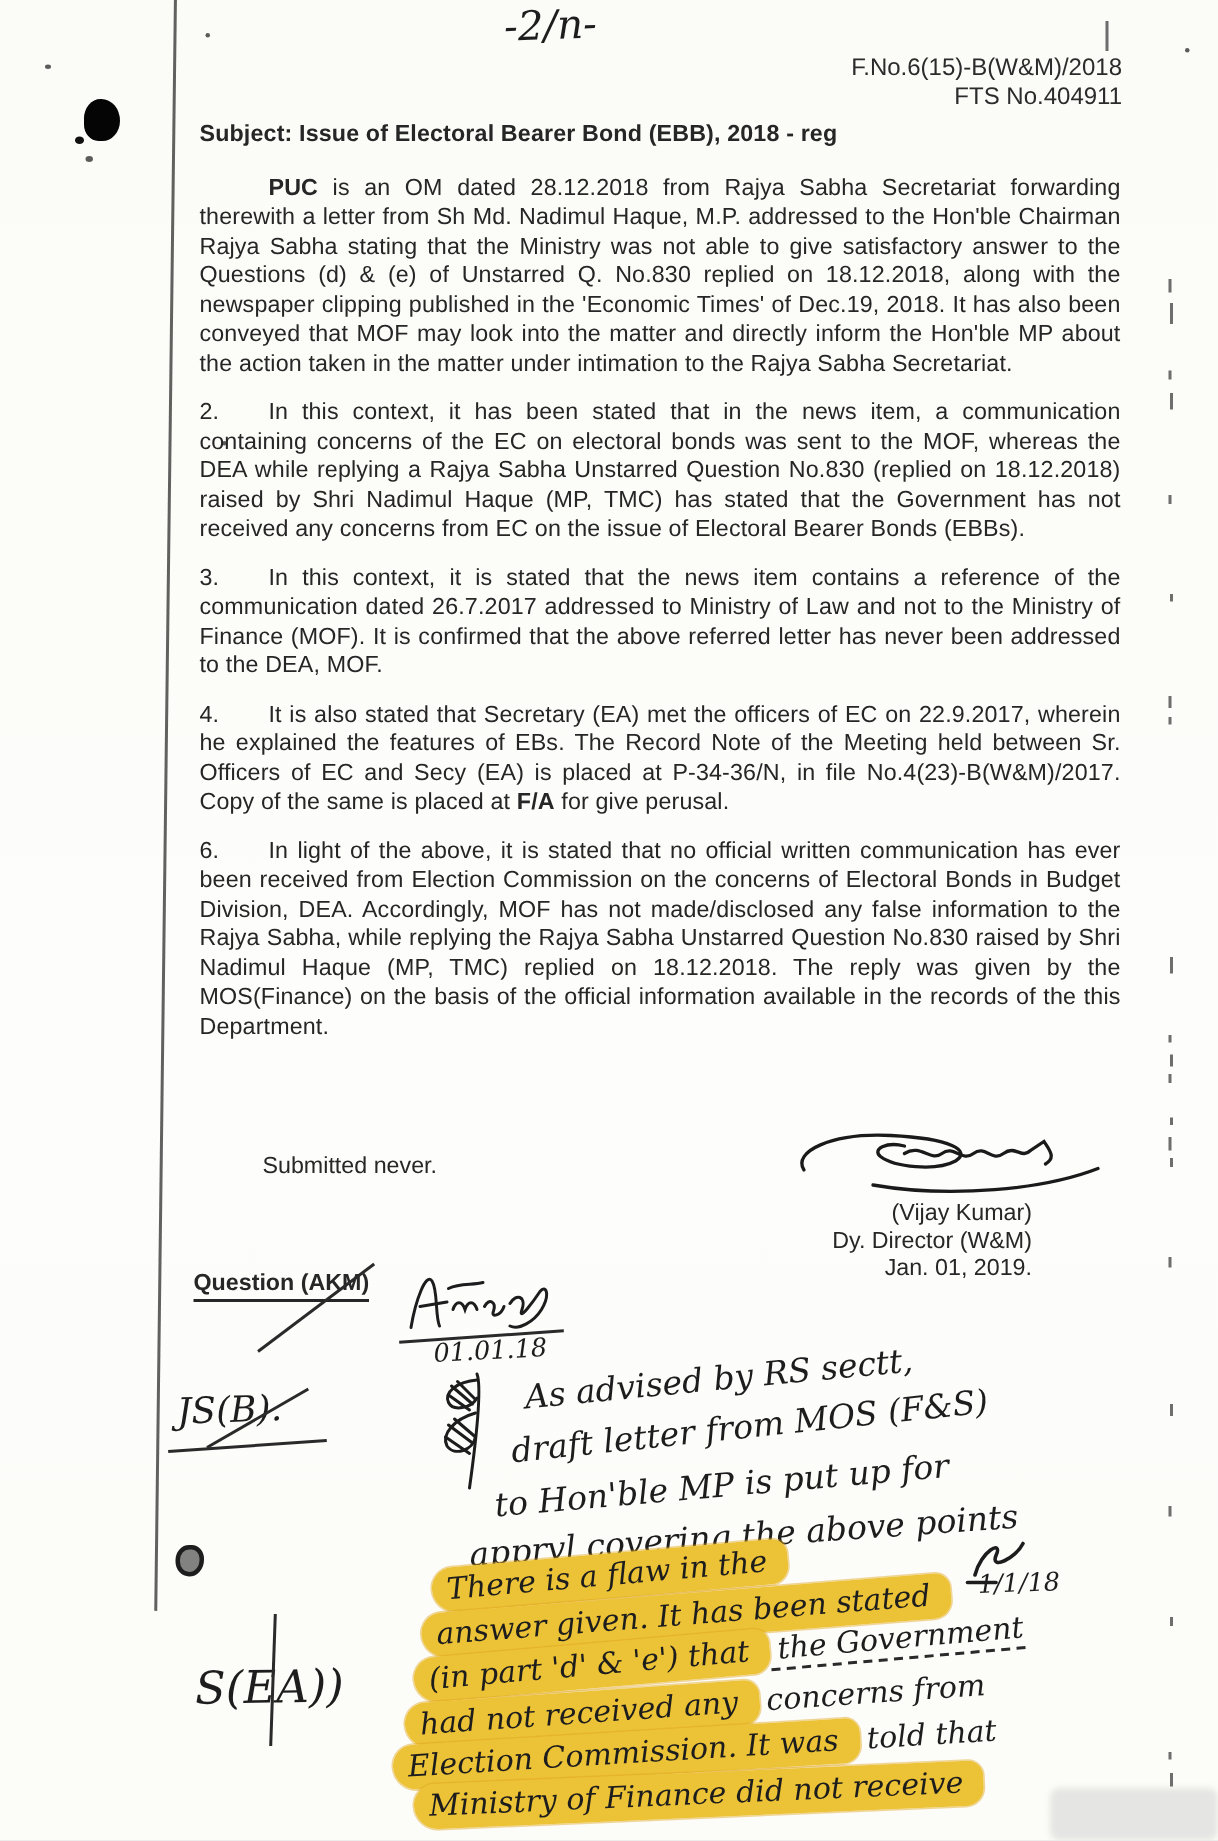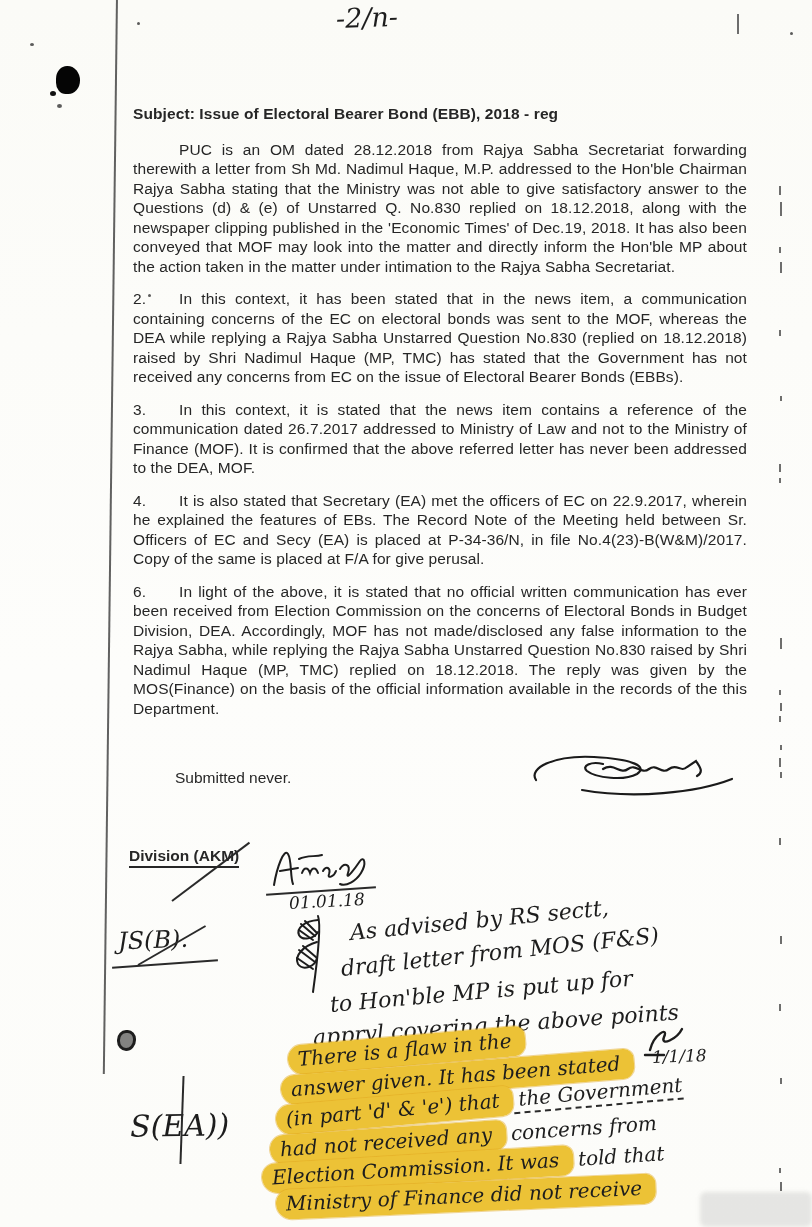--- a/index.html
+++ b/index.html
@@ -1,26 +1,26 @@
 <!DOCTYPE html>
 <html><head>
 <meta charset="utf-8">
 <style>
   html,body{margin:0;padding:0;background:#e8e8e6;}
   .page{position:relative;width:812px;height:1227px;margin:0 auto;overflow:hidden;
         background:linear-gradient(180deg,#fbfbf7 0%,#fdfdfb 55%,#fcfcf9 100%);
         font-family:"Liberation Sans",sans-serif;color:#272727;}
   
-  .typed-body{position:absolute;left:133px;top:104px;width:614px;font-size:15.5px;
+  .typed-body{position:absolute;left:133px;top:80px;width:614px;font-size:15.5px;
               line-height:19.5px;letter-spacing:.1px;text-align:justify;color:#262626;}
   .typed-body p{margin:0 0 13px 0;}
   .hdr-line{font-weight:bold;margin:0 0 15px 0 !important;text-align:left;}
   .pnum{display:inline-block;width:46px;}
   .indent-first{text-indent:46px;}
-  .bold{font-weight:normal;}
+  .bold{font-weight:bold;}
   .file-nums{position:absolute;right:64px;top:36px;text-align:right;font-size:16px;
              line-height:19px;color:#2b2b2b;}
   
   .hand{font-family:"DejaVu Serif",serif;font-style:italic;color:#1d1d1d;white-space:nowrap;}
   .abs{position:absolute;}
   .stroke{position:absolute;background:#2a2a2a;}
   
   .hl-line{position:absolute;font-size:20px;}
   .hl{background:#ecc236;padding:2px 14px 4px 10px;border-radius:14px 10px 12px 16px;
       box-shadow:0 0 0 1px rgba(225,165,30,.45);}
@@ -74,20 +74,24 @@
       <div class="dash" style="left: 780px; top: 1182px; height: 9px;"></div>
       <div class="speck" style="left: 137px; top: 22px; width: 3px; height: 3px;"></div>
       <div class="speck" style="left: 30px; top: 43px; width: 4px; height: 3px;"></div>
       <div class="speck" style="left: 790px; top: 32px; width: 3px; height: 3px;"></div>
       <div class="speck" style="left: 148px; top: 294px; width: 3px; height: 3px;"></div>
       <div class="speck" style="left: 57px; top: 104px; width: 5px; height: 4px;"></div>
     </div>
 
   <div class="abs hand" style="left:336px;top:2px;font-size:27px;transform:rotate(-2deg);">-2/n-</div>
 
+  <div class="file-nums">
+    <div>F.No.6(15)-B(W&amp;M)/2018</div>
+    <div>FTS No.404911</div>
+  </div>
 
   <div class="typed-body">
     <p class="hdr-line" style="margin-bottom:16px !important">Subject: Issue of Electoral Bearer Bond (EBB), 2018 - reg</p>
 
     <p class="indent-first"><span class="bold">PUC</span><span> is an OM dated 28.12.2018 from Rajya Sabha Secretariat forwarding therewith a letter from Sh Md. Nadimul Haque, M.P. addressed to the Hon'ble Chairman Rajya Sabha stating that the Ministry was not able to give satisfactory answer to the Questions (d) &amp; (e) of Unstarred Q. No.830 replied on 18.12.2018, along with the newspaper clipping published in the 'Economic Times' of Dec.19, 2018. It has also been conveyed that MOF may look into the matter and directly inform the Hon'ble MP about the action taken in the matter under intimation to the Rajya Sabha Secretariat.</span></p>
 
     <p><span class="pnum">2.</span><span>In this context, it has been stated that in the news item, a communication containing concerns of the EC on electoral bonds was sent to the MOF, whereas the DEA while replying a Rajya Sabha Unstarred Question No.830 (replied on 18.12.2018) raised by Shri Nadimul Haque (MP, TMC) has stated that the Government has not received any concerns from EC on the issue of Electoral Bearer Bonds (EBBs).</span></p>
 
     <p><span class="pnum">3.</span><span>In this context, it is stated that the news item contains a reference of the communication dated 26.7.2017 addressed to Ministry of Law and not to the Ministry of Finance (MOF). It is confirmed that the above referred letter has never been addressed to the DEA, MOF.</span></p>
 
@@ -98,22 +102,27 @@
 
   <div class="abs" style="left:175px;top:769px;font-size:15.5px;">Submitted never.</div>
 
   <svg class="abs" style="left:524px;top:746px;" width="222" height="58" viewBox="0 0 222 58">
     <g fill="none" stroke="#1a1a1a" stroke-width="2.2" stroke-linecap="round">
       <path d="M12,34 C4,22 30,9 70,11 C110,13 124,21 113,28 C100,35 72,32 63,25 C57,20 67,15 79,18"></path>
       <path d="M79,23 C90,16 96,29 104,23 C112,17 117,29 125,23 C133,17 137,29 145,23 C153,17 157,27 163,21 L172,15 C176,21 180,26 173,30"></path>
       <path d="M58,44 C110,53 172,47 208,33"></path>
     </g>
   </svg>
+  <div class="abs" style="right:124px;top:800px;text-align:right;font-size:15.5px;line-height:18.5px;">
+    <div>(Vijay Kumar)</div>
+    <div>Dy. Director (W&amp;M)</div>
+    <div>Jan. 01, 2019.</div>
+  </div>
 
-  <div class="abs" style="left:129px;top:847px;font-size:15.5px;font-weight:bold;border-bottom:2px solid #262626;padding-bottom:1px;">Division (AKM)</div>
+  <div class="abs" style="left:129px;top:847px;font-size:15.5px;font-weight:bold;border-bottom:2px solid #262626;padding-bottom:1px;">Question (AKM)</div>
   <div class="stroke" style="left:172px;top:900px;width:97px;height:2px;transform:rotate(-37deg);transform-origin:left center;"></div>
   <svg class="abs" style="left:268px;top:843px;" width="104" height="48" viewBox="0 0 104 48">
     <g fill="none" stroke="#1d1d1d" stroke-width="2" stroke-linecap="round">
       <path d="M6,42 C9,24 16,5 20,11 C24,17 22,34 25,41"></path>
       <path d="M12,28 L30,25"></path>
       <path d="M34,30 C36,24 40,24 42,30 C44,24 48,24 50,30"></path>
       <path d="M31,16 C39,12 47,14 54,12"></path>
       <path d="M55,28 C58,22 63,25 61,31 C59,36 66,34 68,28"></path>
       <path d="M72,26 C76,19 83,21 80,30 C77,39 88,24 92,18 C96,13 99,20 93,30 C88,38 78,44 72,41"></path>
     </g>

